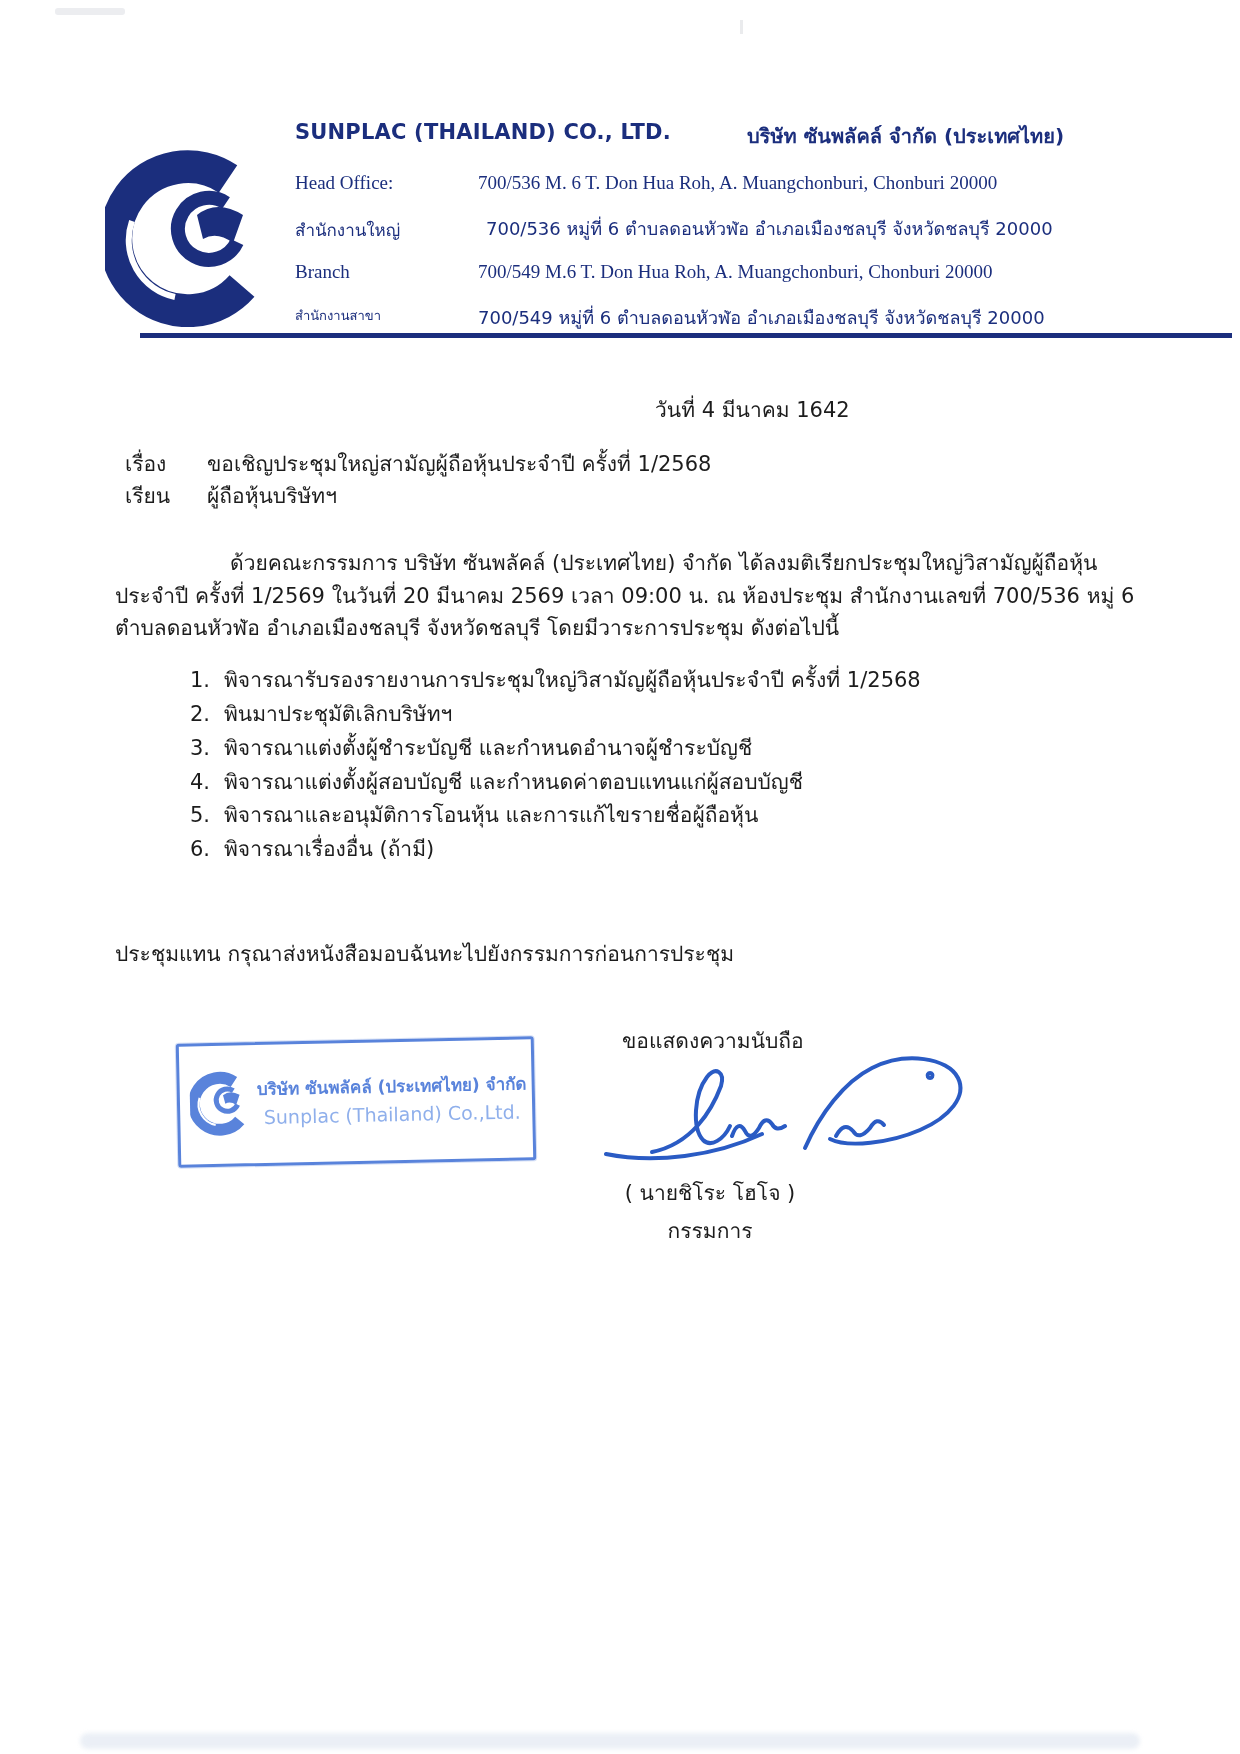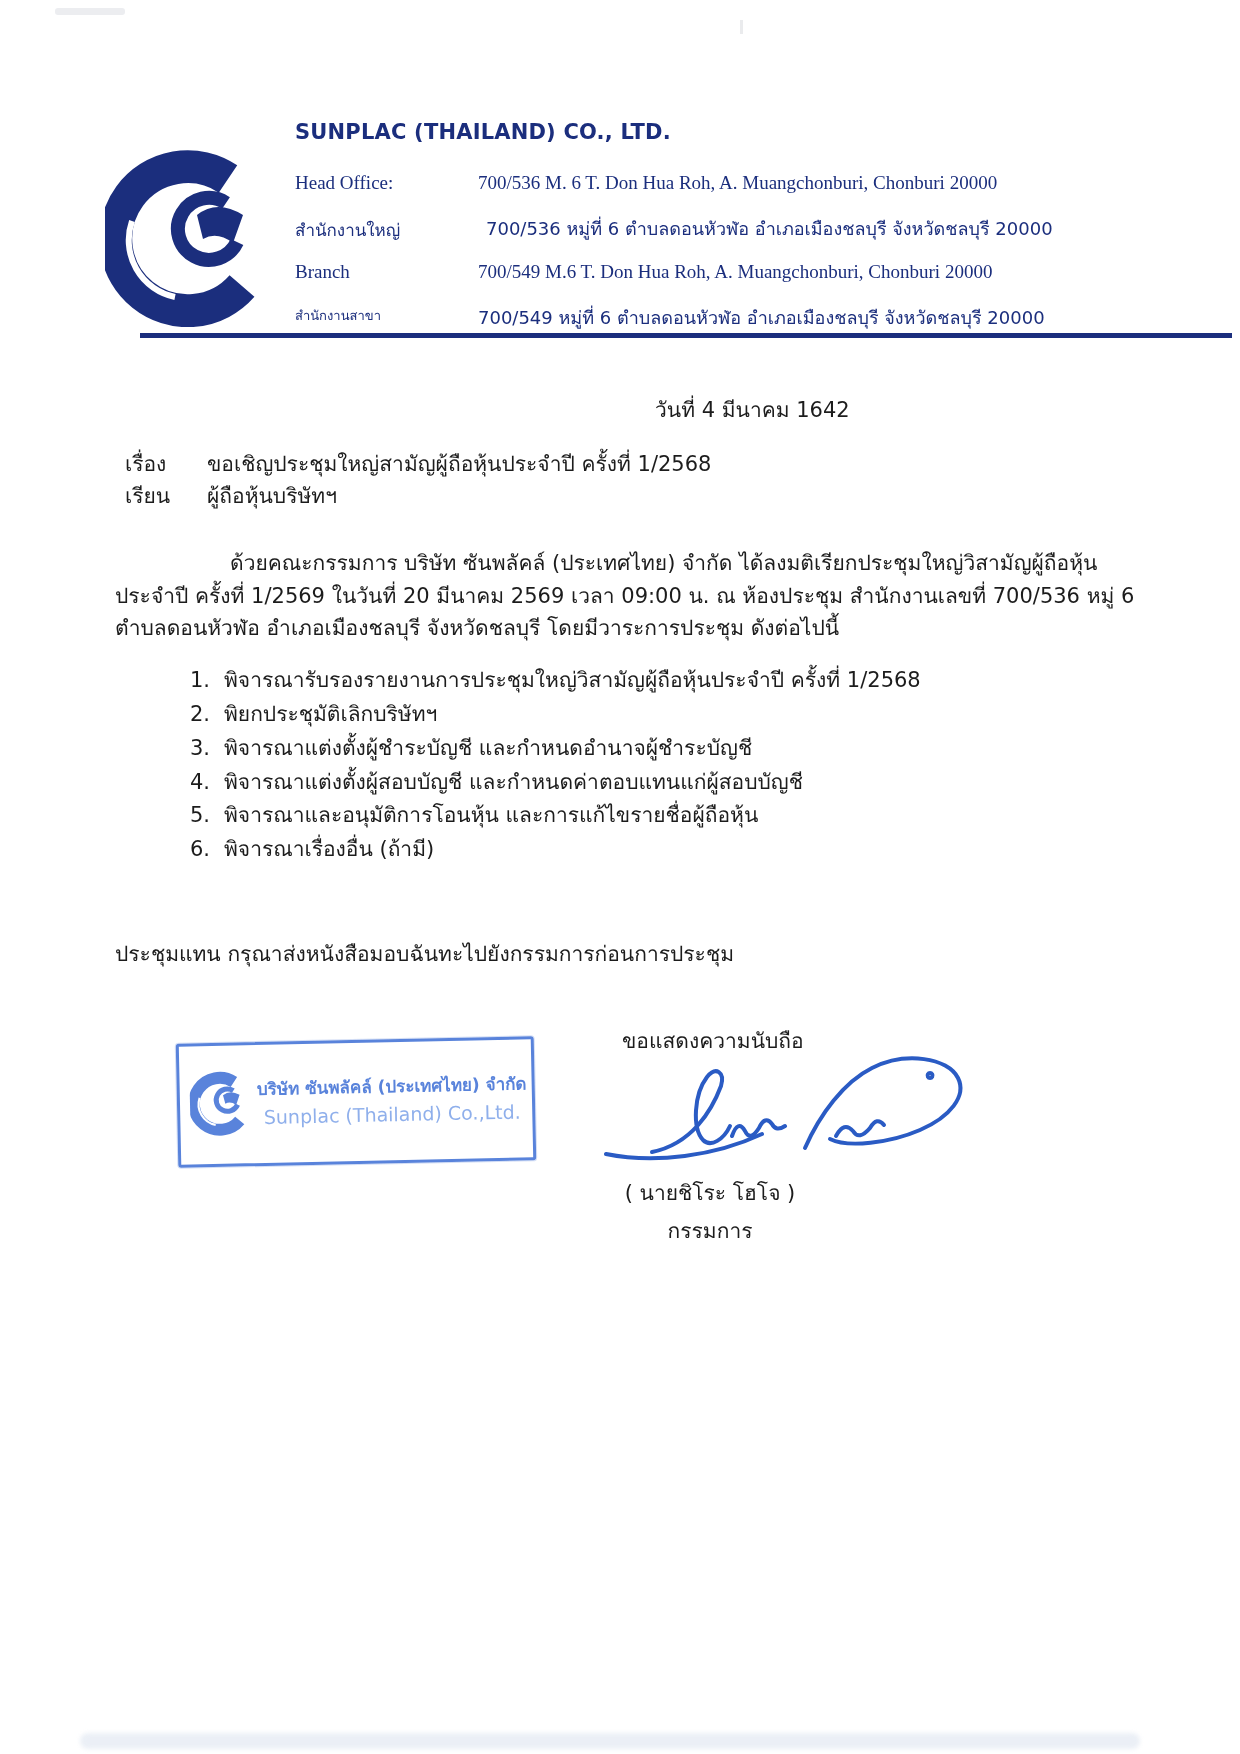--- a/index.html
+++ b/index.html
@@ -73,20 +73,21 @@
       <path d="M27 76 A58 58 0 0 0 70 152" fill="none" stroke="#ffffff" stroke-width="6"></path>
 
       <path d="M121 58 A31 31 0 1 0 132 97" fill="none" stroke="#1b2e7d" stroke-width="14"></path>
 
       <path d="M92 70 Q112 54 138 70 L128 98 Q112 86 98 94 Z" fill="#1b2e7d"></path>
     </svg>
   </div>
 
   <div class="abs company-line">
     <span class="company-en">SUNPLAC (THAILAND) CO., LTD.</span>
+    <span class="company-th">บริษัท ซันพลัคล์ จำกัด (ประเทศไทย)</span>
   </div>
 
   <div class="hdr-row">
     <span class="hdr-label serif" style="top:172px;">Head Office:</span>
     <span class="hdr-value serif" style="top:172px;">700/536 M. 6 T. Don Hua Roh, A. Muangchonburi, Chonburi   20000</span>
   </div>
   <div class="hdr-row">
     <span class="hdr-label" style="top:216px;font-size:17px;">สำนักงานใหญ่</span>
     <span class="hdr-value" style="top:214px;font-size:18px;margin-left:8px;">700/536 หมู่ที่ 6 ตำบลดอนหัวฬ่อ อำเภอเมืองชลบุรี จังหวัดชลบุรี   20000</span>
   </div>
@@ -112,21 +113,21 @@
   <div class="abs t" style="left:115px;top:583px;">ประจำปี ครั้งที่ 1/2569 ในวันที่ 20 มีนาคม  2569 เวลา 09:00 น. ณ ห้องประชุม สำนักงานเลขที่ 700/536 หมู่  6</div>
   <div class="abs t" style="left:115px;top:615px;">ตำบลดอนหัวฬ่อ อำเภอเมืองชลบุรี จังหวัดชลบุรี โดยมีวาระการประชุม ดังต่อไปนี้</div>
 
   <div>
     <div class="t">
       <span class="agenda-no" style="top:667px;">1.</span>
       <span class="agenda-tx" style="top:667px;">พิจารณารับรองรายงานการประชุมใหญ่วิสามัญผู้ถือหุ้นประจำปี ครั้งที่ 1/2568</span>
     </div>
     <div class="t">
       <span class="agenda-no" style="top:701px;">2.</span>
-      <span class="agenda-tx" style="top:701px;">พิยกประชุมัติเลิกบริษัทฯ</span>
+      <span class="agenda-tx" style="top:701px;">พินมาประชุมัติเลิกบริษัทฯ</span>
     </div>
     <div class="t">
       <span class="agenda-no" style="top:735px;">3.</span>
       <span class="agenda-tx" style="top:735px;">พิจารณาแต่งตั้งผู้ชำระบัญชี และกำหนดอำนาจผู้ชำระบัญชี</span>
     </div>
     <div class="t">
       <span class="agenda-no" style="top:769px;">4.</span>
       <span class="agenda-tx" style="top:769px;">พิจารณาแต่งตั้งผู้สอบบัญชี และกำหนดค่าตอบแทนแก่ผู้สอบบัญชี</span>
     </div>
     <div class="t">

